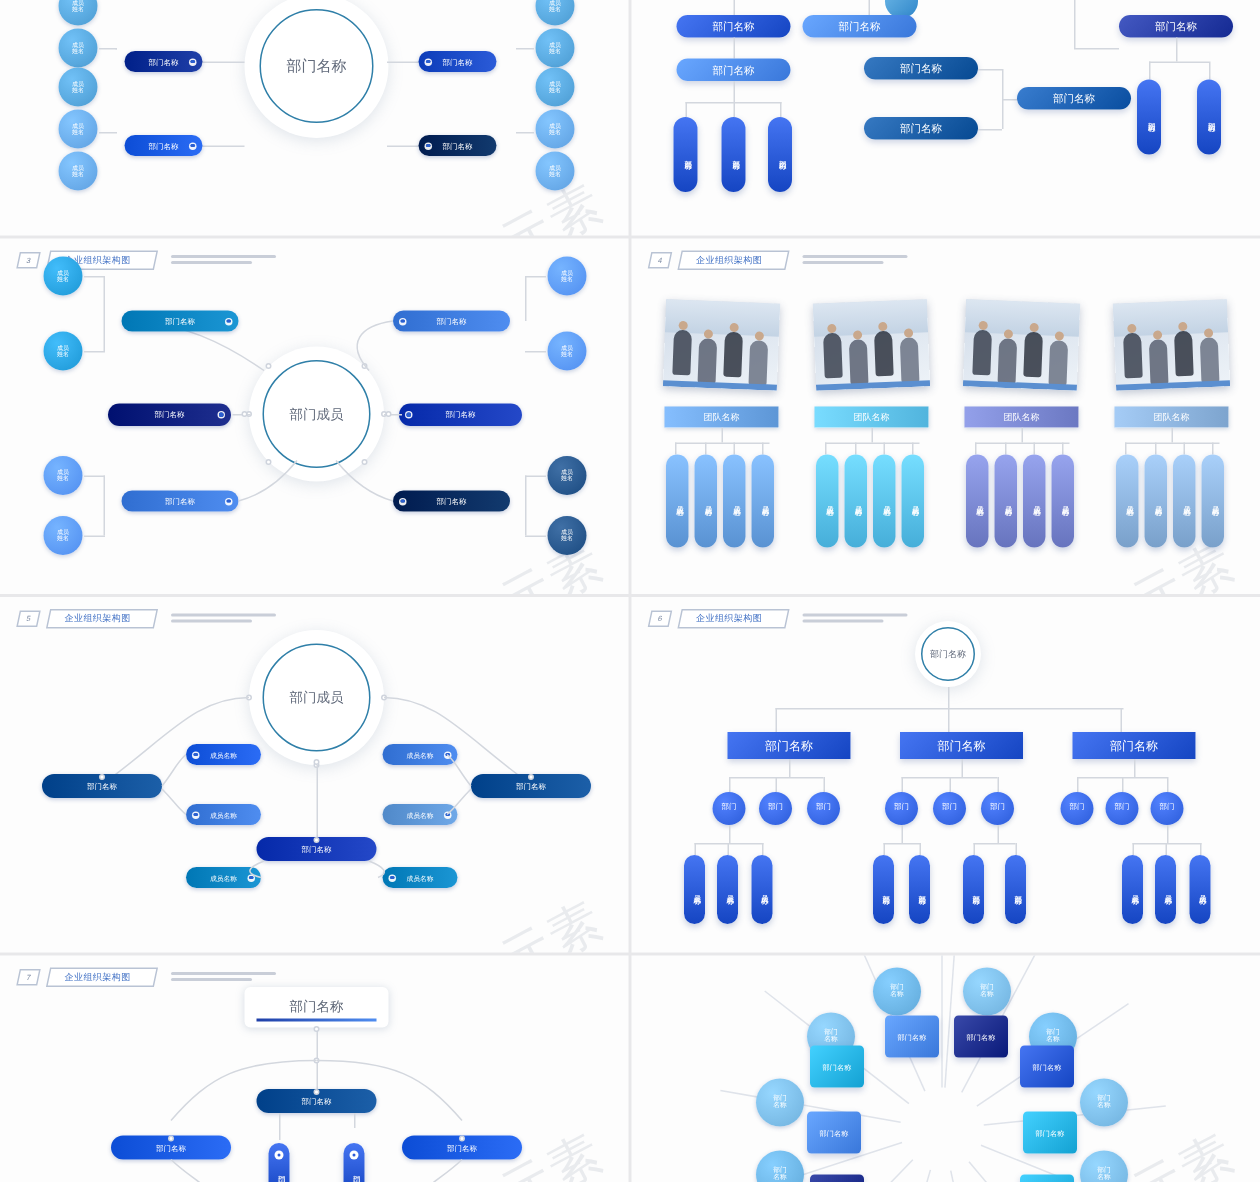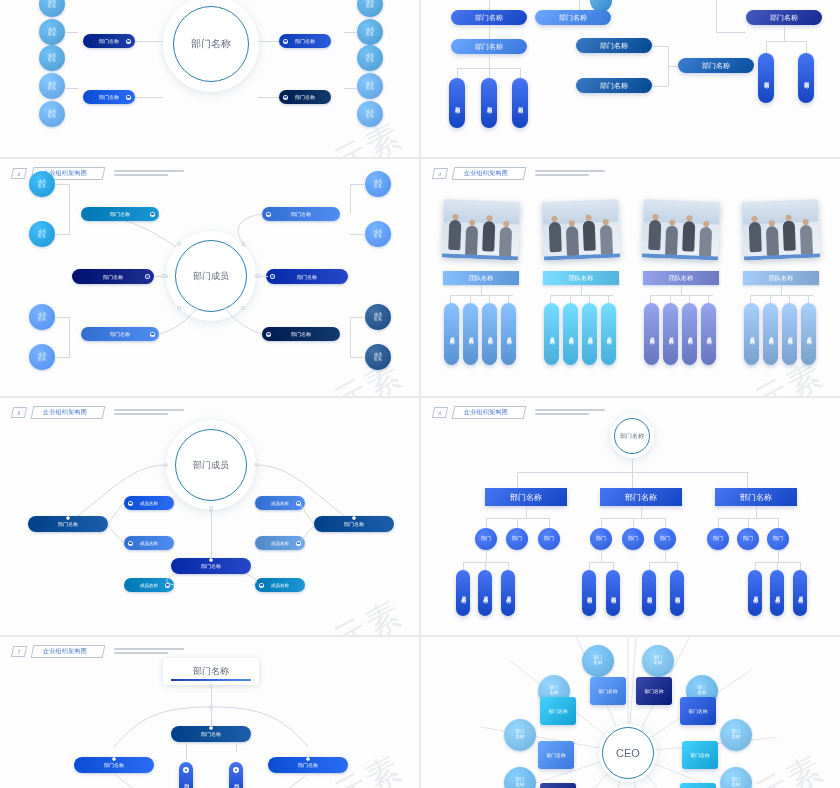--- a/index.html
+++ b/index.html
@@ -856,20 +856,15 @@
       <div class="rect" style="left: 215px; top: 40px; width: 36px; height: 28px; background: linear-gradient(135deg, rgb(57, 73, 169), rgb(9, 25, 121)); font-size: 4.8px; border-radius: 3px;">
         <span>部门名称</span>
       </div>
       <div class="rect" style="left: 259px; top: 60px; width: 36px; height: 28px; background: linear-gradient(135deg, rgb(69, 117, 242), rgb(21, 69, 194)); font-size: 4.8px; border-radius: 3px;">
         <span>部门名称</span>
       </div>
       <div class="rect" style="left: 261px; top: 104px; width: 36px; height: 28px; background: linear-gradient(135deg, rgb(67, 209, 255), rgb(19, 161, 210)); font-size: 4.8px; border-radius: 3px;">
         <span>部门名称</span>
       </div>
       <div class="rect" style="left: 259px; top: 146px; width: 36px; height: 28px; background: linear-gradient(135deg, rgb(67, 209, 255), rgb(19, 161, 210)); font-size: 4.8px; border-radius: 3px;"></div>
-      <div class="ring" style="left: 178px; top: 87px; width: 58px; height: 58px;">
-        <div class="ring-inner" style="width: 52px; height: 52px; font-size: 11px;">
-          <span>CEO</span>
-        </div>
-      </div>
     </div>
 
 </div>
 
 </body></html>

